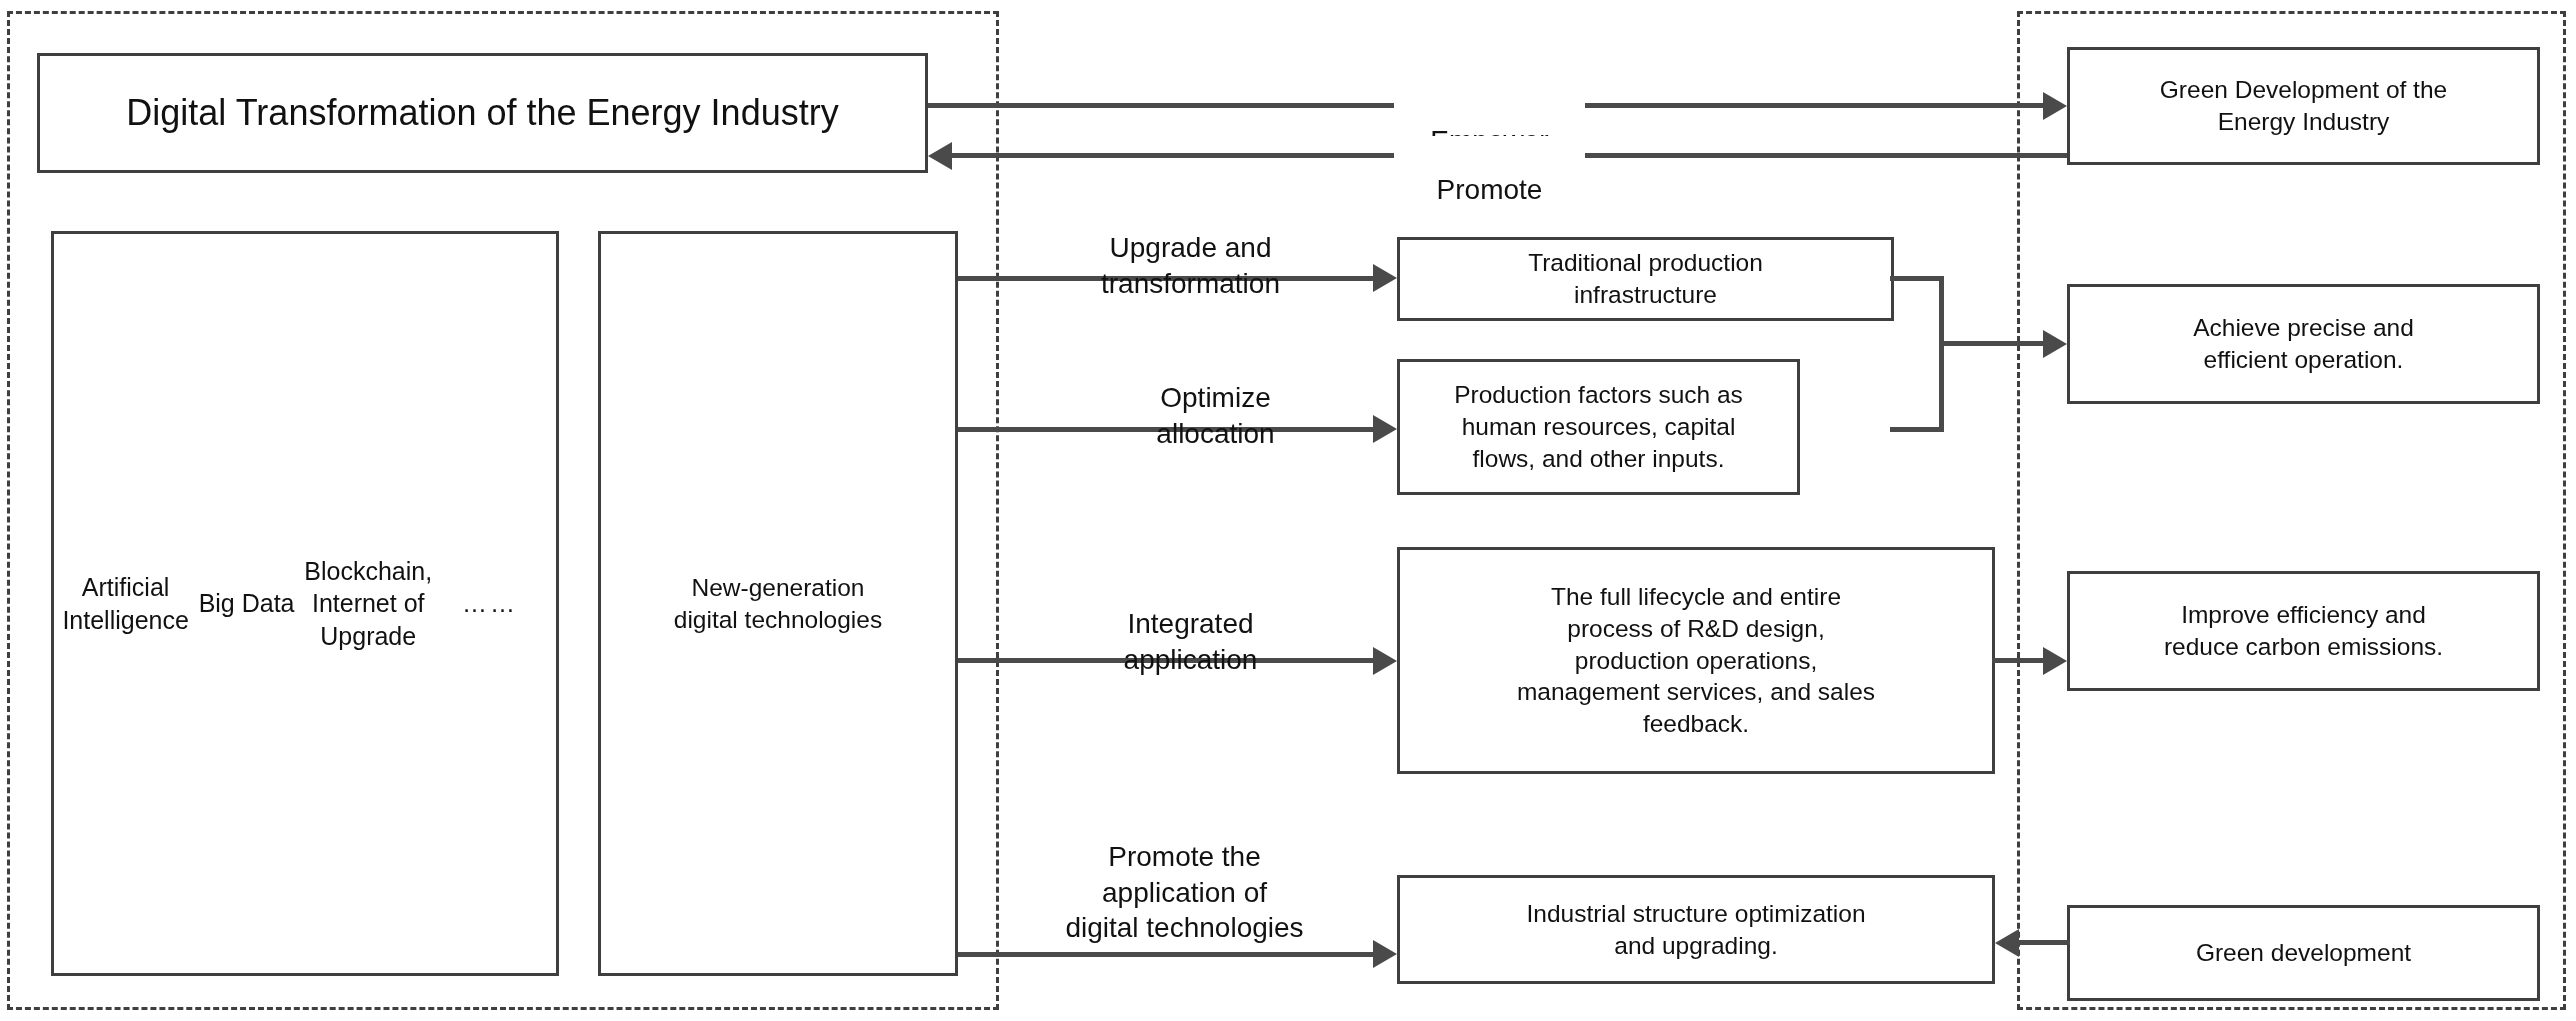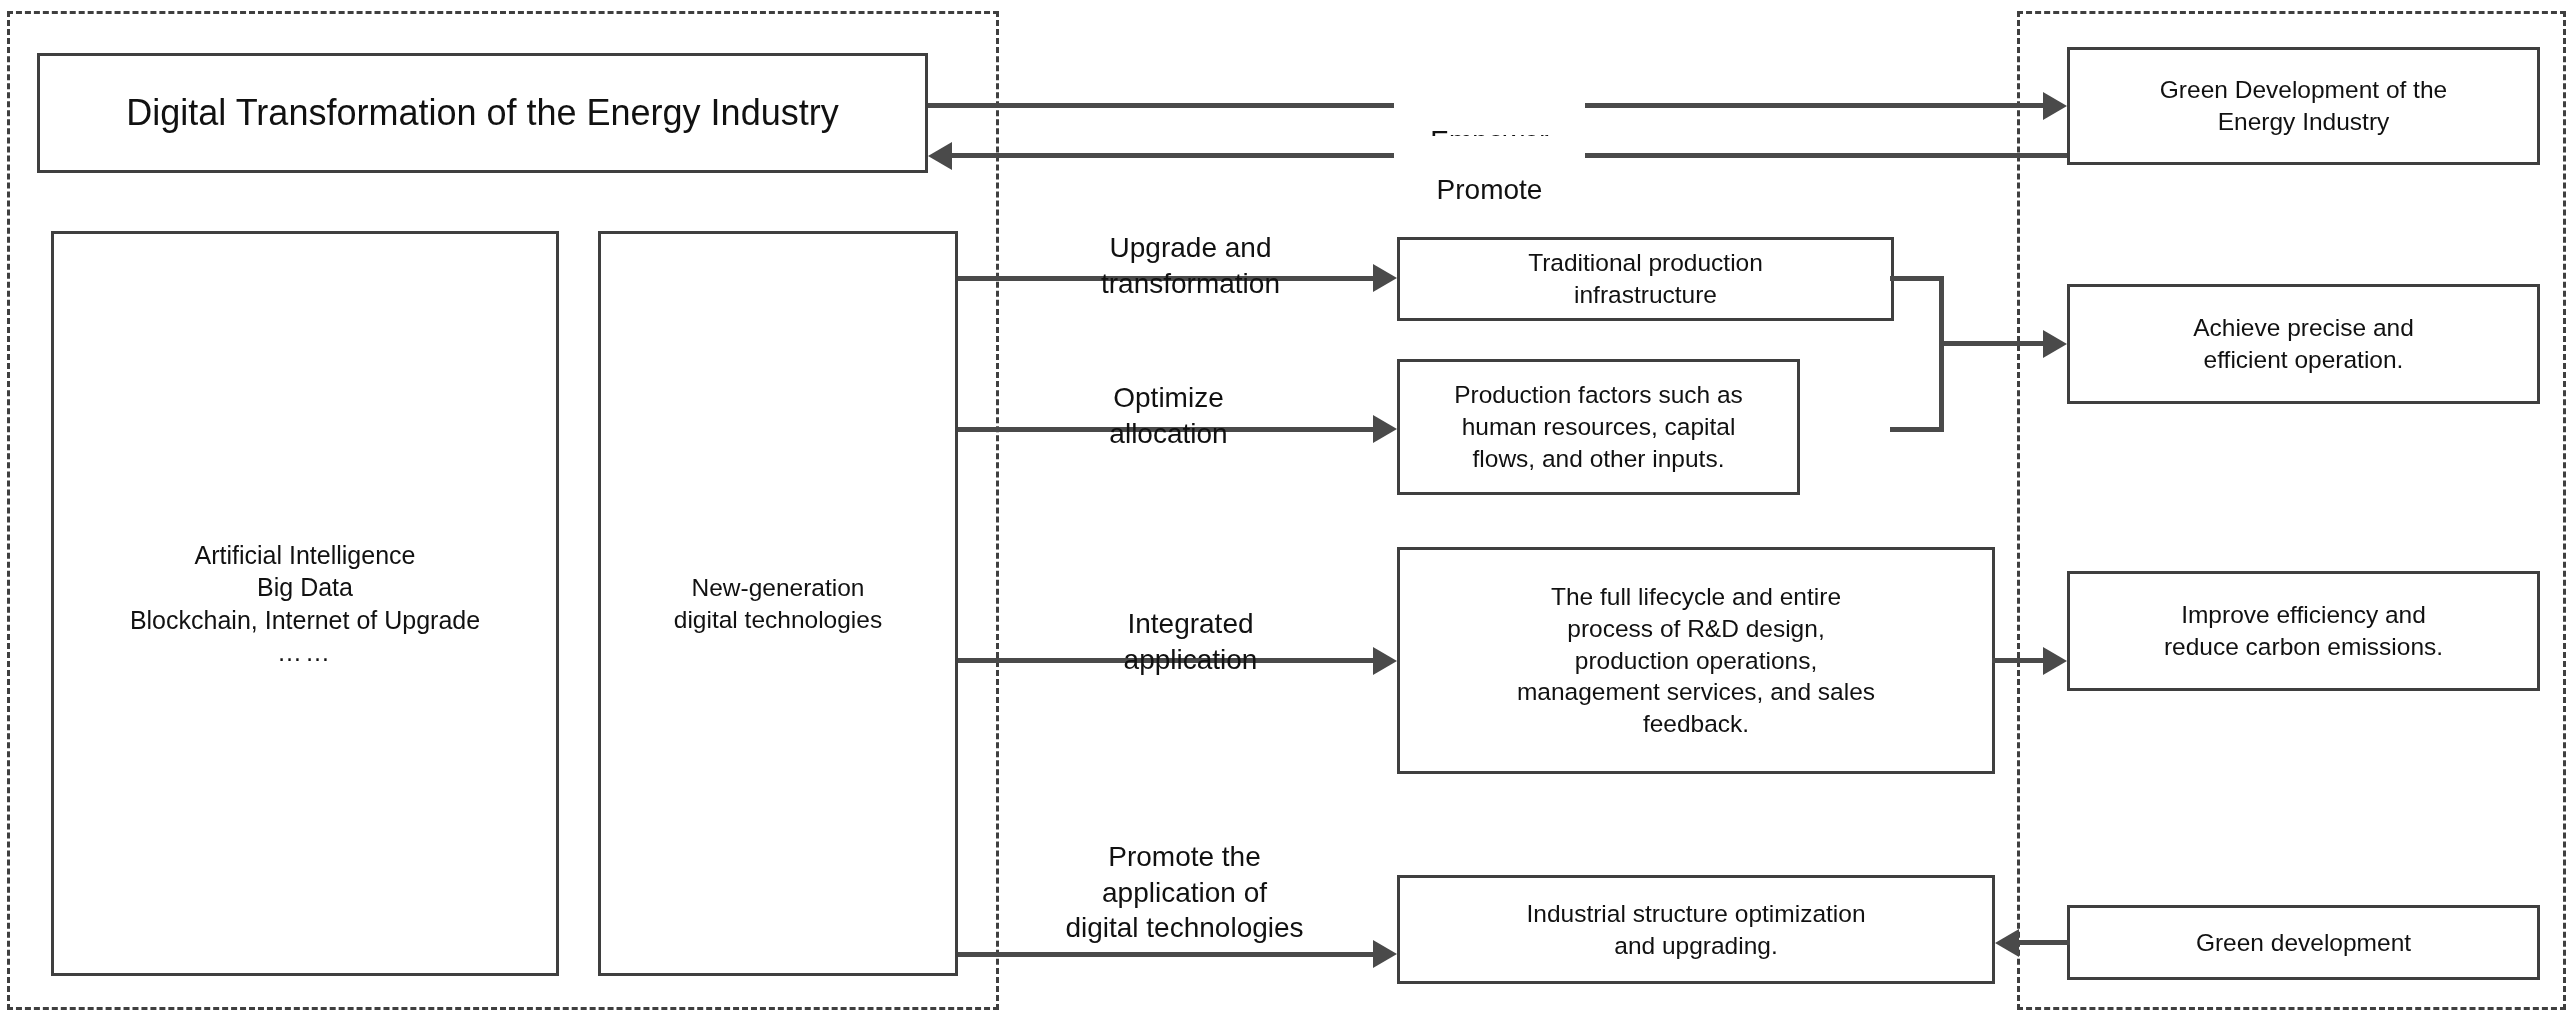--- a/index.html
+++ b/index.html
@@ -82,21 +82,21 @@
 <div id="canvas">
 
   <div class="group-dashed" style="left:6.6px;top:11.4px;width:992px;height:999px;"></div>
 
   <div class="group-dashed" style="left:2017px;top:11.4px;width:549px;height:999px;"></div>
 
   <div class="node fs-title" style="left:37px;top:53px;width:891px;height:120px;">
     <span class="txt">Digital Transformation of the Energy Industry</span>
   </div>
 
-  <div class="node" style="left:51px;top:231px;width:508px;height:745px;flex-direction:column;">
+  <div class="node" style="left:51px;top:231px;width:508px;height:745px;flex-direction:row;">
     <span class="txt fs-tech">Artificial Intelligence</span>
     <span class="txt fs-tech">Big Data</span>
     <span class="txt fs-tech">Blockchain, Internet of Upgrade</span>
     <span class="txt fs-tech dots">……</span>
   </div>
 
   <div class="node fs-node" style="left:598px;top:231px;width:360px;height:745px;white-space:pre-line;">
     <span class="txt">New-generation
 digital technologies</span>
   </div>
@@ -109,21 +109,21 @@
   <div class="node fs-node" style="left:2067px;top:284px;width:473px;height:120px;white-space:pre-line;">
     <span class="txt">Achieve precise and
 efficient operation.</span>
   </div>
 
   <div class="node fs-node" style="left:2067px;top:571px;width:473px;height:120px;white-space:pre-line;">
     <span class="txt">Improve efficiency and
 reduce carbon emissions.</span>
   </div>
 
-  <div class="node fs-node" style="left:2067px;top:905px;width:473px;height:75px;">
+  <div class="node fs-node" style="left:2067px;top:905px;width:473px;height:96px;">
     <span class="txt">Green development</span>
   </div>
 
   <div class="node fs-node" style="left:1397px;top:237px;width:497px;height:84px;white-space:pre-line;">
     <span class="txt">Traditional production
 infrastructure</span>
   </div>
 
   <div class="node fs-node" style="left:1397px;top:359px;width:403px;height:136px;white-space:pre-line;">
     <span class="txt">Production factors such as
@@ -158,21 +158,21 @@
 
   <div class="hline" style="left:958px;top:276px;width:415px;"></div>
   <div class="arrow-r" style="left:1373px;top:264px;"></div>
   <div class="edge-label fs-edge" style="left:1041px;top:194px;width:299px;white-space:pre-line;">
     <span>Upgrade and
 transformation</span>
   </div>
 
   <div class="hline" style="left:958px;top:427px;width:415px;"></div>
   <div class="arrow-r" style="left:1373px;top:415px;"></div>
-  <div class="edge-label fs-edge" style="left:1019px;top:344px;width:299px;white-space:pre-line;">
+  <div class="edge-label fs-edge" style="left:1066px;top:344px;width:299px;white-space:pre-line;">
     <span>Optimize
 allocation</span>
   </div>
 
   <div class="hline" style="left:1890px;top:276px;width:54px;"></div>
   <div class="hline" style="left:1890px;top:427px;width:54px;"></div>
   <div class="vline" style="left:1939px;top:276px;height:156px;"></div>
   <div class="hline" style="left:1939px;top:341px;width:108px;"></div>
   <div class="arrow-r" style="left:2043px;top:330px;"></div>
 

